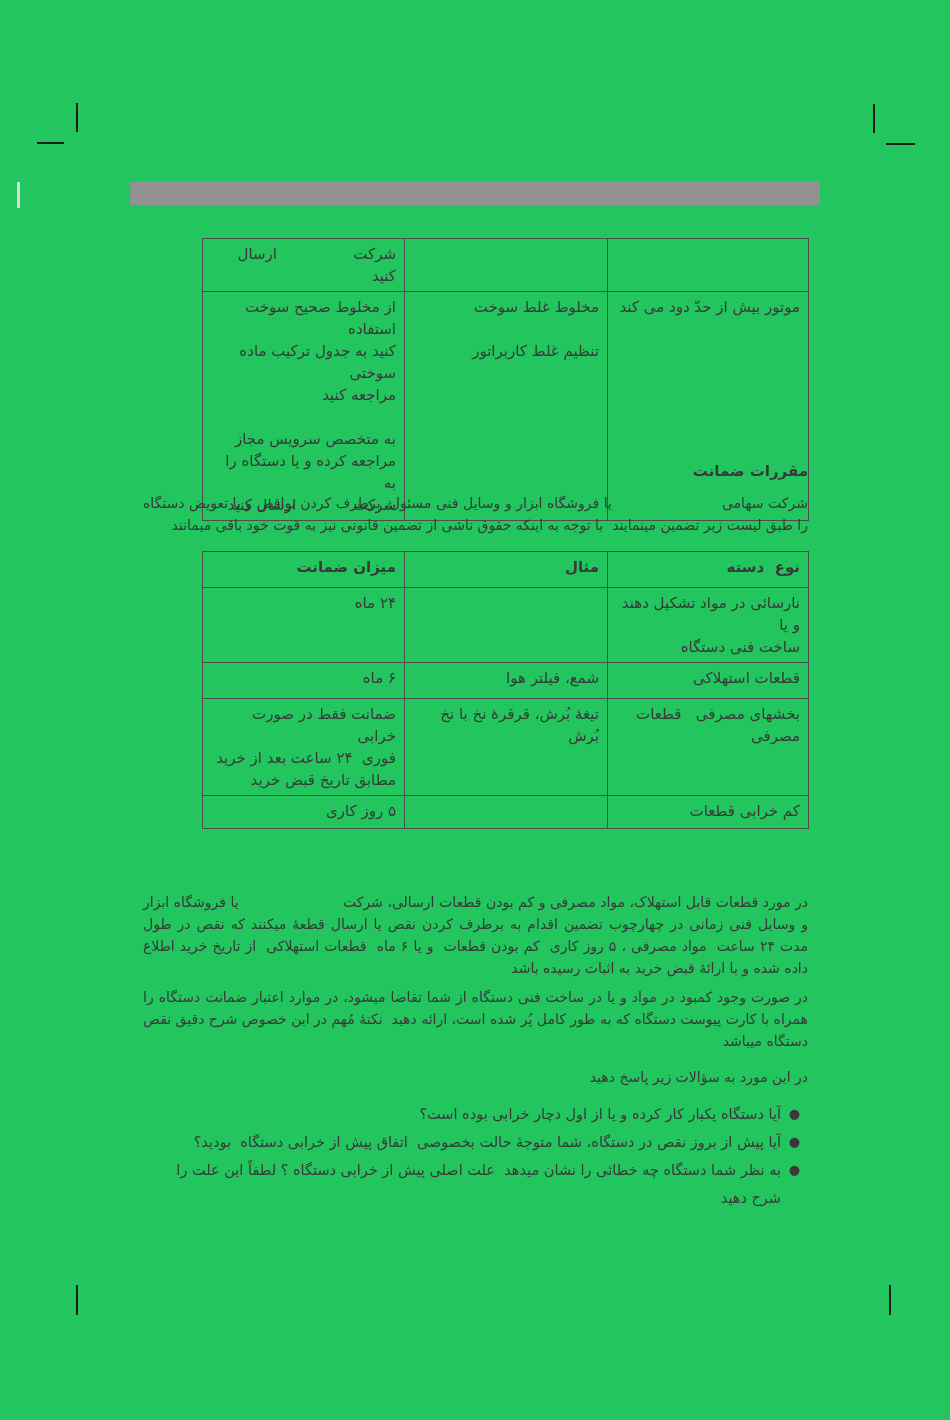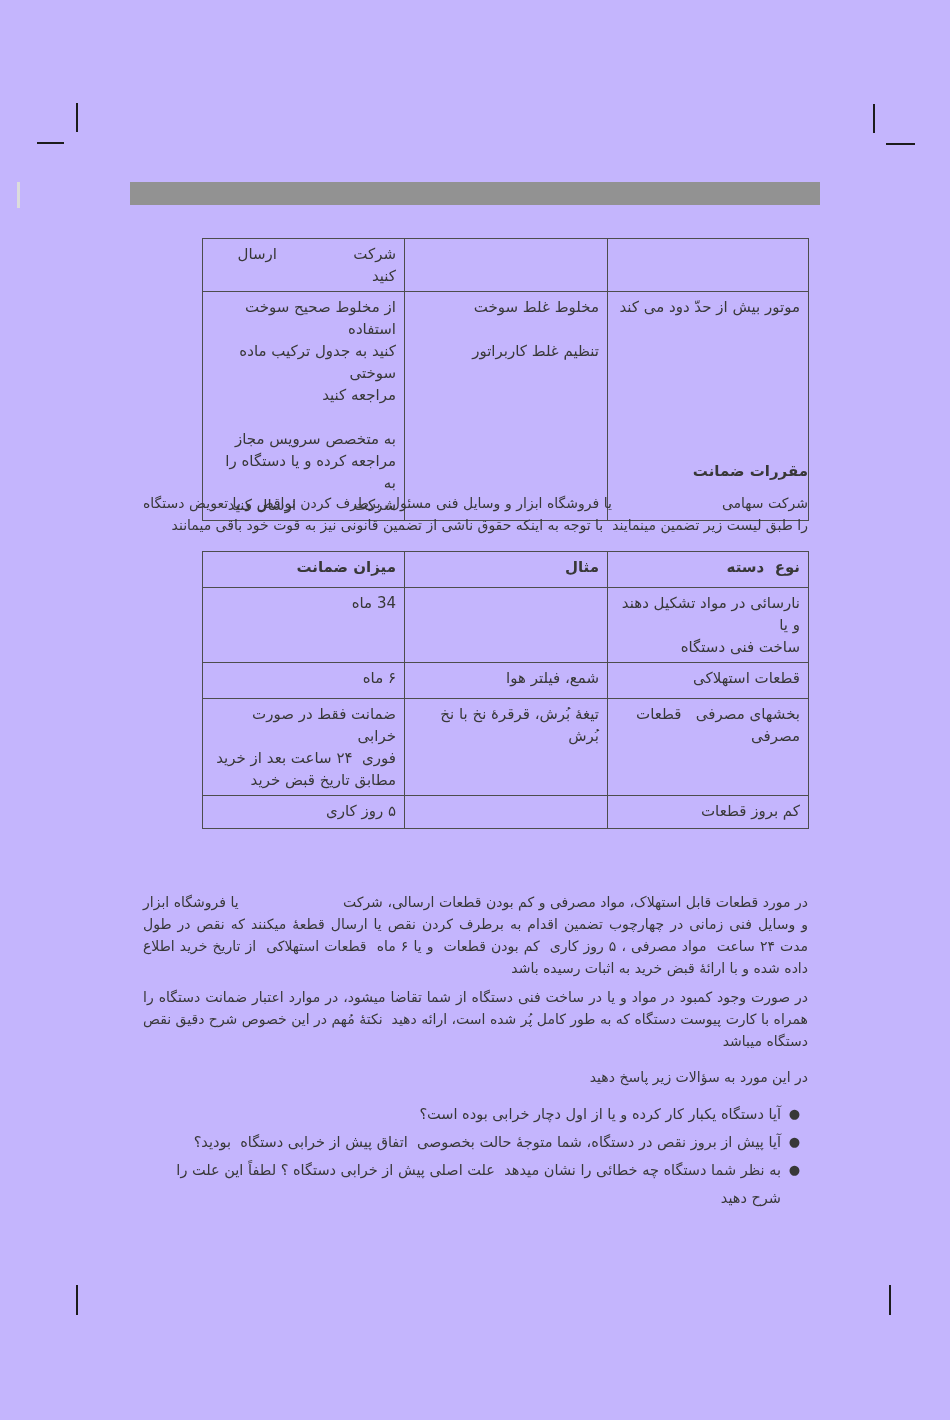--- a/index.html
+++ b/index.html
@@ -1,17 +1,17 @@
 <!DOCTYPE html>
 <html lang="fa"><head>
 <meta charset="utf-8">
 <style>
   html,body{margin:0;padding:0;background:#ffffff;}
   .page{
-    position:relative;width:950px;height:1420px;background:#c4b5fd;overflow:hidden;
+    position:relative;width:950px;height:1420px;background:#22c55e;overflow:hidden;
     font-family:"DejaVu Sans",sans-serif;color:#383838;
   }
   
   .mark{position:absolute;background:#1c1c1c;}
   .mark-faint{position:absolute;background:#dcdcdc;}
   
   .banner{position:absolute;left:130px;top:182px;width:690px;height:23px;background:#929292;}
   
   .tb{position:absolute;direction:rtl;unicode-bidi:plaintext;text-align:justify;text-align-last:right;
       font-size:14px;line-height:22px;}
@@ -83,36 +83,36 @@
     <tbody>
         <tr style="height:36px;">
       <td class="bold">نوع&nbsp; دسته</td>
       <td class="bold">مثال</td>
       <td class="bold">میزان ضمانت</td>
     </tr>
     <tr style="height:55px;">
       <td>نارسائی در مواد تشکیل دهند و یا
 ساخت فنی دستگاه</td>
       <td></td>
-      <td>34 ماه</td>
+      <td>۲۴ ماه</td>
     </tr>
     <tr style="height:36px;">
       <td>قطعات استهلاکی</td>
       <td>شمع، فیلتر هوا</td>
       <td>۶ ماه</td>
     </tr>
     <tr style="height:77px;">
       <td>بخشهای مصرفی&nbsp;&nbsp; قطعات مصرفی</td>
       <td>تیغهٔ بُرش، قرقرهٔ نخ با نخ بُرش</td>
       <td>ضمانت فقط در صورت خرابی
 فوری&nbsp; ۲۴ ساعت بعد از خرید
 مطابق تاریخ قبض خرید</td>
     </tr>
     <tr style="height:33px;">
-      <td>کم بروز قطعات</td>
+      <td>کم خرابی قطعات</td>
       <td></td>
       <td>۵ روز کاری</td>
     </tr>
   </tbody>
     </table>
 
 
   <div class="tb" style="left:143px;top:891px;width:665px;">در مورد قطعات قابل استهلاک، مواد مصرفی و کم بودن قطعات ارسالی، شرکت&nbsp;&nbsp;&nbsp;&nbsp;&nbsp;&nbsp;&nbsp;&nbsp;&nbsp;&nbsp;&nbsp;&nbsp;&nbsp;&nbsp;&nbsp;&nbsp;&nbsp;&nbsp;&nbsp;&nbsp;&nbsp;&nbsp;&nbsp;یا فروشگاه ابزار و وسایل فنی زمانی در چهارچوب تضمین اقدام به برطرف کردن نقص یا ارسال قطعهٔ میکنند که نقص در طول مدت ۲۴ ساعت&nbsp; مواد مصرفی ، ۵ روز کاری&nbsp; کم بودن قطعات&nbsp; و یا ۶ ماه&nbsp; قطعات استهلاکی&nbsp; از تاریخ خرید اطلاع داده شده و با ارائهٔ قبض خرید به اثبات رسیده باشد</div>
 
   <div class="tb" style="left:143px;top:986px;width:665px;">در صورت وجود کمبود در مواد و یا در ساخت فنی دستگاه از شما تقاضا میشود، در موارد اعتبار ضمانت دستگاه را همراه با کارت پیوست دستگاه که به طور کامل پُر شده است، ارائه دهید&nbsp; نکتهٔ مُهم در این خصوص شرح دقیق نقص دستگاه میباشد</div>

